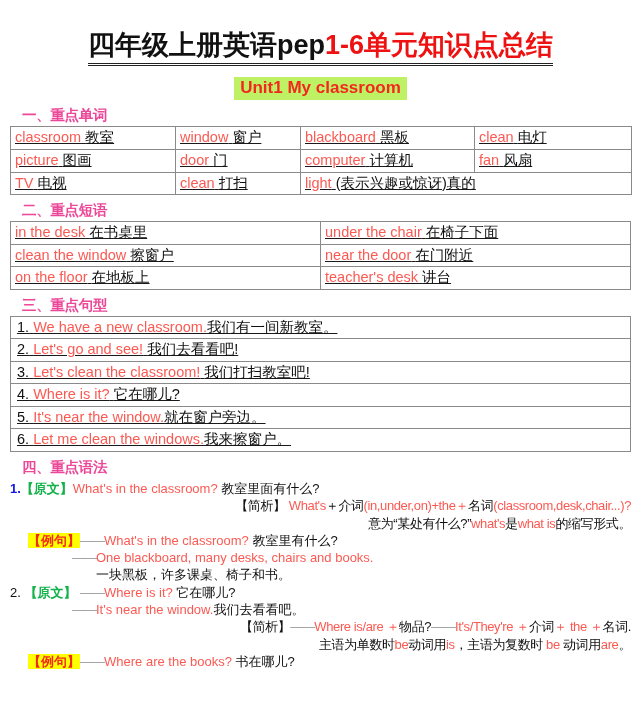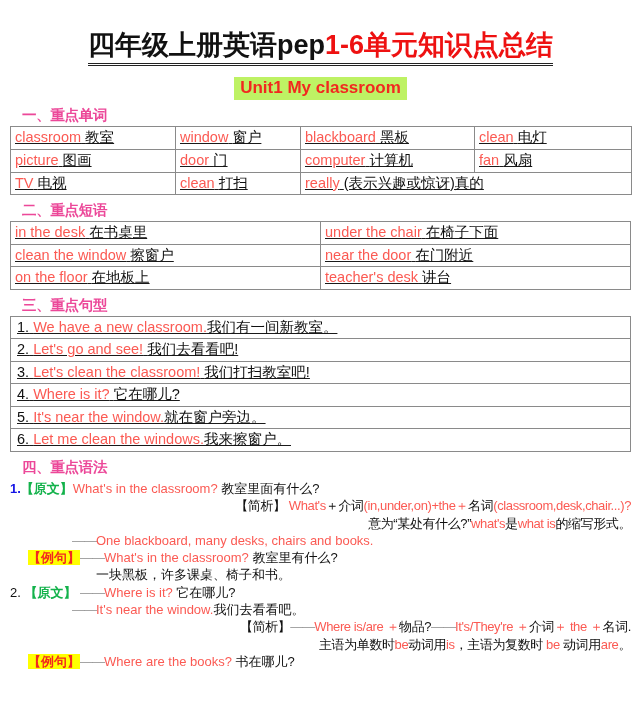--- a/index.html
+++ b/index.html
@@ -147,21 +147,21 @@
       </tr>
       <tr>
         <td><span class="en">picture</span> <span class="cn">图画</span></td>
         <td><span class="en">door</span> <span class="cn">门</span></td>
         <td><span class="en">computer</span> <span class="cn">计算机</span></td>
         <td><span class="en">fan</span> <span class="cn">风扇</span></td>
       </tr>
       <tr>
         <td><span class="en">TV</span> <span class="cn">电视</span></td>
         <td><span class="en">clean</span> <span class="cn">打扫</span></td>
-        <td colspan="2"><span class="en">really</span> <span class="cn">(表示兴趣或惊讶)真的</span></td>
+        <td colspan="2"><span class="en">light</span> <span class="cn">(表示兴趣或惊讶)真的</span></td>
       </tr>
     </tbody>
   </table>
 
   <div class="sec-head">二、重点短语</div>
   <table class="tbl-phr">
     <colgroup>
         <col class="p1">
         <col class="p2">
       </colgroup>
@@ -208,23 +208,23 @@
   <div class="sec-head">四、重点语法</div>
 
   <div class="gram">
 
     <div class="line"><span class="g-blue">1.</span><span class="g-green">【原文】</span><span class="g-red">What's in the classroom?</span> <span class="g-black">教室里面有什么?</span></div>
 
     <div class="line ind4 tight"><span class="g-black">【简析】</span> <span class="g-red">What's</span><span class="g-black">＋介词</span><span class="g-red">(in,under,on)+the＋</span><span class="g-black">名词</span><span class="g-red">(classroom,desk,chair...)?</span></div>
 
     <div class="line tight"><span class="g-black">意为“某处有什么?”</span><span class="g-red">what's</span><span class="g-black">是</span><span class="g-red">what is</span><span class="g-black">的缩写形式。</span></div>
 
+    <div class="line ind4"><span class="hl">【例句】</span><span class="g-dash">——</span><span class="g-red">What's in the classroom?</span> <span class="g-black">教室里有什么?</span></div>
+
     <div class="line ind2"><span class="g-dash">——</span><span class="g-red">One blackboard, many desks, chairs and books.</span></div>
-
-    <div class="line ind4"><span class="hl">【例句】</span><span class="g-dash">——</span><span class="g-red">What's in the classroom?</span> <span class="g-black">教室里有什么?</span></div>
 
     <div class="line ind3"><span class="g-black">一块黑板，许多课桌、椅子和书。</span></div>
 
     <div class="line"><span class="g-black">2.</span> <span class="g-green">【原文】</span> <span class="g-dash">——</span><span class="g-red">Where is it?</span> <span class="g-black">它在哪儿?</span></div>
 
     <div class="line ind2"><span class="g-dash">——</span><span class="g-red">It's near the window.</span><span class="g-black">我们去看看吧。</span></div>
 
     <div class="line ind4 tight"><span class="g-black">【简析】</span><span class="g-dash">——</span><span class="g-red">Where is/are ＋</span><span class="g-black">物品?</span><span class="g-dash">——</span><span class="g-red">It's/They're ＋</span><span class="g-black">介词</span><span class="g-red">＋ the ＋</span><span class="g-black">名词.</span></div>
 
     <div class="line tight"><span class="g-black">主语为单数时</span><span class="g-red">be</span><span class="g-black">动词用</span><span class="g-red">is</span><span class="g-black">，主语为复数时 </span><span class="g-red">be</span><span class="g-black"> 动词用</span><span class="g-red">are</span><span class="g-black">。</span></div>

